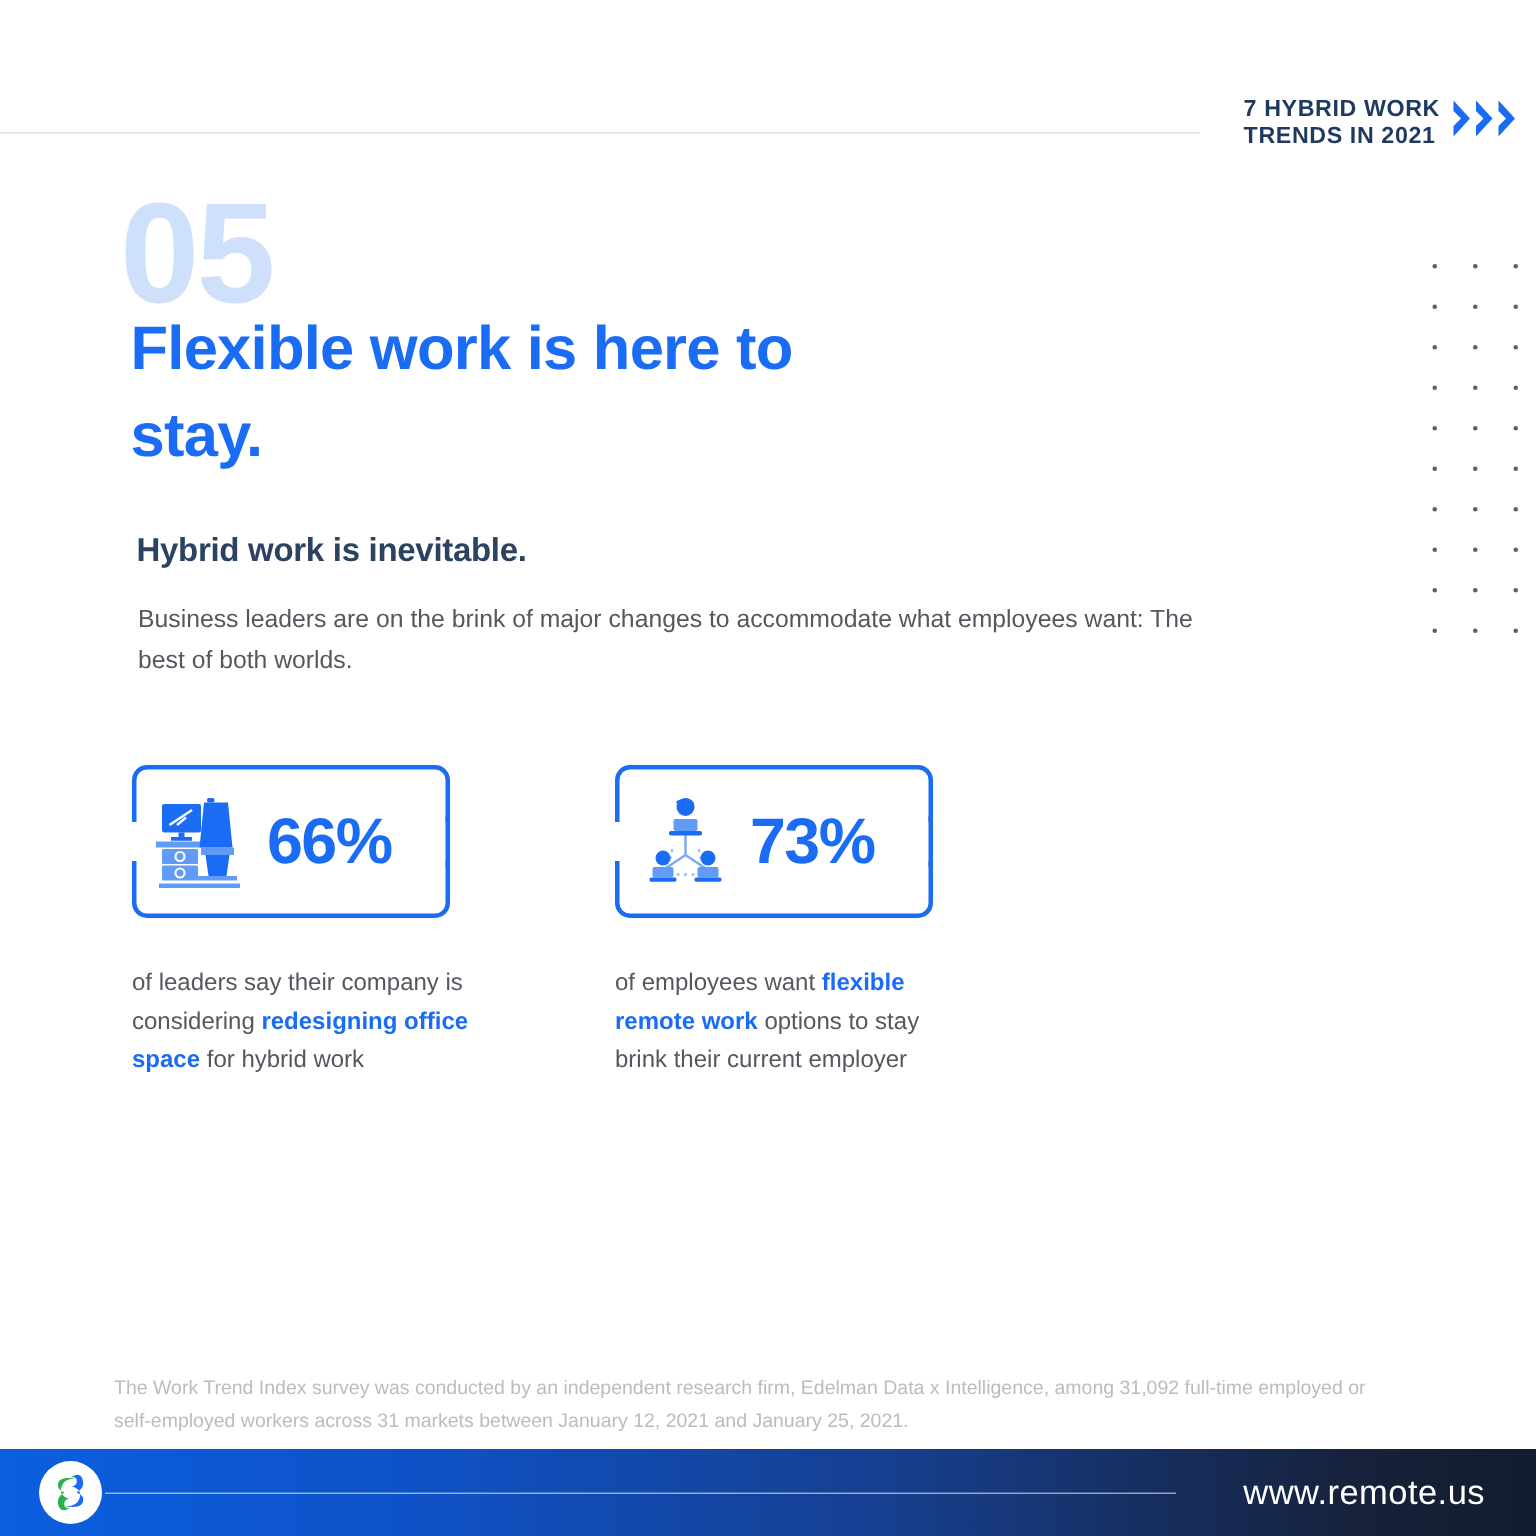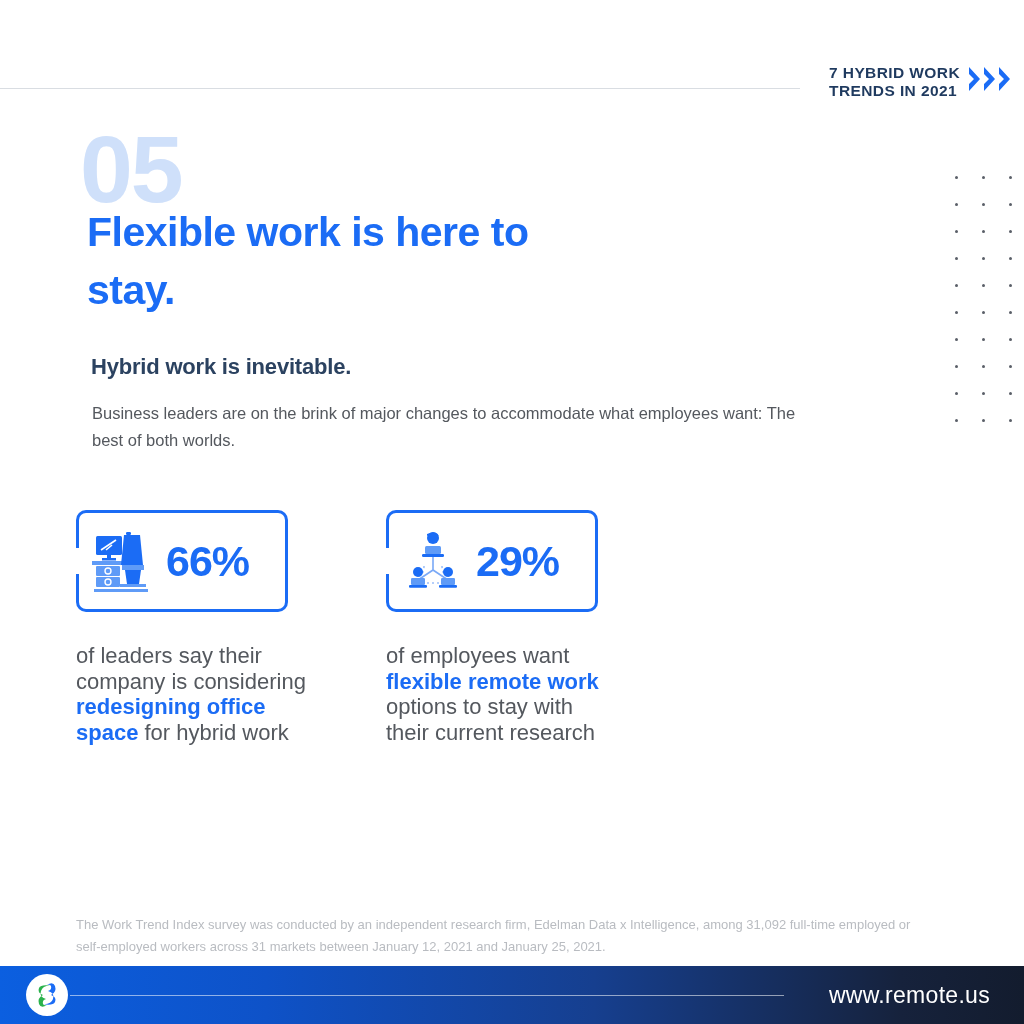--- a/index.html
+++ b/index.html
@@ -122,20 +122,21 @@
   .stats {
     position: absolute;
     left: 76px;
     top: 510px;
     width: 872px;
     display: flex;
     gap: 98px;
   }
   .stat {
     width: 212px;
+    margin-left: 12px;
   }
   .stat-box {
     position: relative;
     width: 100%;
     height: 102px;
     box-sizing: border-box;
   }
   .stat-box .frame-top,
   .stat-box .frame-bottom {
     position: absolute;
@@ -181,21 +182,21 @@
   }
   .stat-pct {
     font-size: 43px;
     font-weight: bold;
     color: #1b6cf5;
     letter-spacing: -1px;
     line-height: 1;
   }
   .stat-caption {
     margin-top: 31px;
-    font-size: 22px;
+    font-size: 16px;
     line-height: 25.5px;
     color: #54585e;
     width: 232px;
   }
   .stat-caption b {
     color: #1b6cf5;
     font-weight: bold;
   }
 
   
@@ -379,24 +380,24 @@
 
             <circle cx="16" cy="44" r="5" fill="#1b6cf5"></circle>
             <rect x="9" y="50" width="14" height="7" rx="1.3" fill="#5f9bf7"></rect>
             <rect x="7" y="57" width="18" height="2.8" rx="1.1" fill="#1b6cf5"></rect>
 
             <circle cx="46" cy="44" r="5" fill="#1b6cf5"></circle>
             <rect x="39" y="50" width="14" height="7" rx="1.3" fill="#5f9bf7"></rect>
             <rect x="37" y="57" width="18" height="2.8" rx="1.1" fill="#1b6cf5"></rect>
           </svg>
         </div>
-        <div class="stat-pct">29%</div>
+        <div class="stat-pct">73%</div>
       </div>
     </div>
-    <div class="stat-caption"><span>of employees want </span><b>flexible remote work</b><span> options to stay with their current research</span></div>
+    <div class="stat-caption"><span>of employees want </span><b>flexible remote work</b><span> options to stay brink their current employer</span></div>
   </div>
 
   <div class="stat">
   </div>
 
 </div>
 
 <p class="footnote">The Work Trend Index survey was conducted by an independent research firm, Edelman Data x Intelligence, among 31,092 full-time employed or self-employed workers across 31 markets between January 12, 2021 and January 25, 2021.</p>
 
 <div class="footer">

